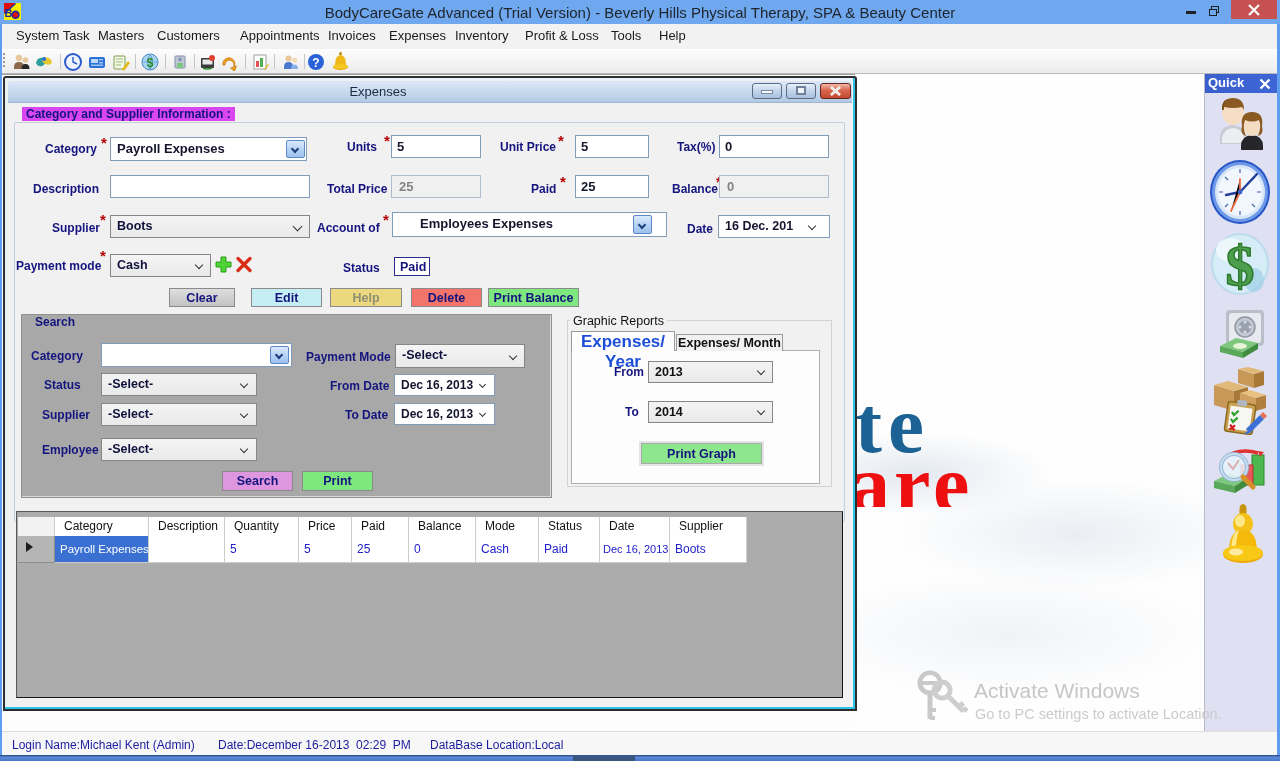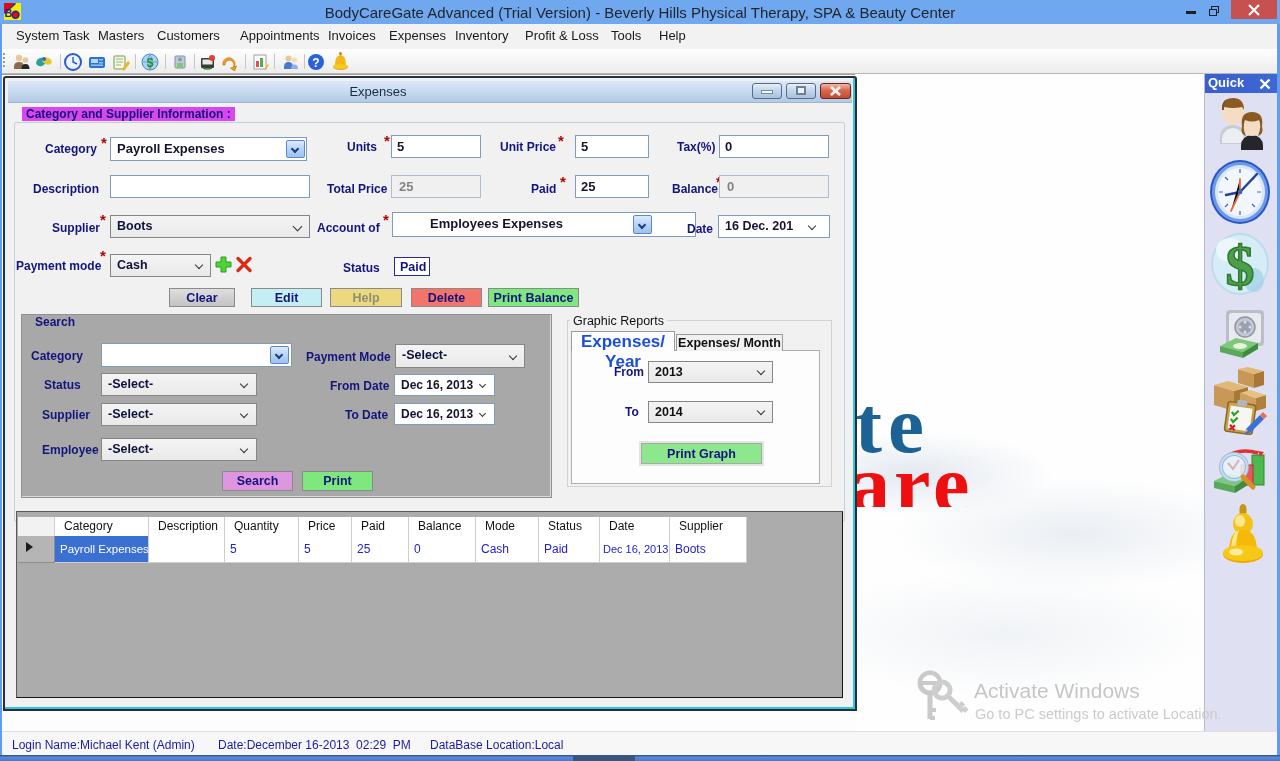--- a/index.html
+++ b/index.html
@@ -198,21 +198,21 @@
  <div class="lbl" style="left:669px;top:106px">Balance</div>
       <div class="ast" style="left:713px;top:102px">*</div>
  <div class="tbd" style="left:716px;top:99px;width:110px;height:23px">0</div>
 
  <div class="lbl" style="left:49px;top:145px">Supplier</div>
       <div class="ast" style="left:97px;top:140px">*</div>
  <div class="cbo" style="left:107px;top:139px;width:200px;height:23px">Boots</div>
  <div class="chev" style="left:291px;top:147px"></div>
  <div class="lbl" style="left:314px;top:145px">Account of</div>
       <div class="ast" style="left:380px;top:140px">*</div>
- <div class="xpc" style="left:389px;top:136px;width:304px;height:25px;padding-left:37px">Employees Expenses</div>
+ <div class="xpc" style="left:389px;top:136px;width:275px;height:25px;padding-left:27px">Employees Expenses</div>
  <div class="xpbtn" style="left:630px;top:139px;height:19px;background:linear-gradient(#dceafc,#b4d2f4 55%,#9cc2ee);border-color:#5d87c6"></div>
  <div class="xpar" style="left:636px;top:146px"></div>
  <div class="lbl" style="left:684px;top:146px">Date</div>
  <div class="xpc" style="left:715px;top:139px;width:112px;height:23px;font-size:12.5px">16 Dec. 201</div>
  <div class="chev" style="left:806px;top:147px;width:6px;height:6px"></div>
 
  <div class="lbl" style="left:13px;top:183px">Payment mode</div>
       <div class="ast" style="left:97px;top:176px">*</div>
  <div class="cbo" style="left:107px;top:178px;width:101px;height:23px">Cash</div>
  <div class="chev" style="left:193px;top:186px;width:6px;height:6px"></div>

